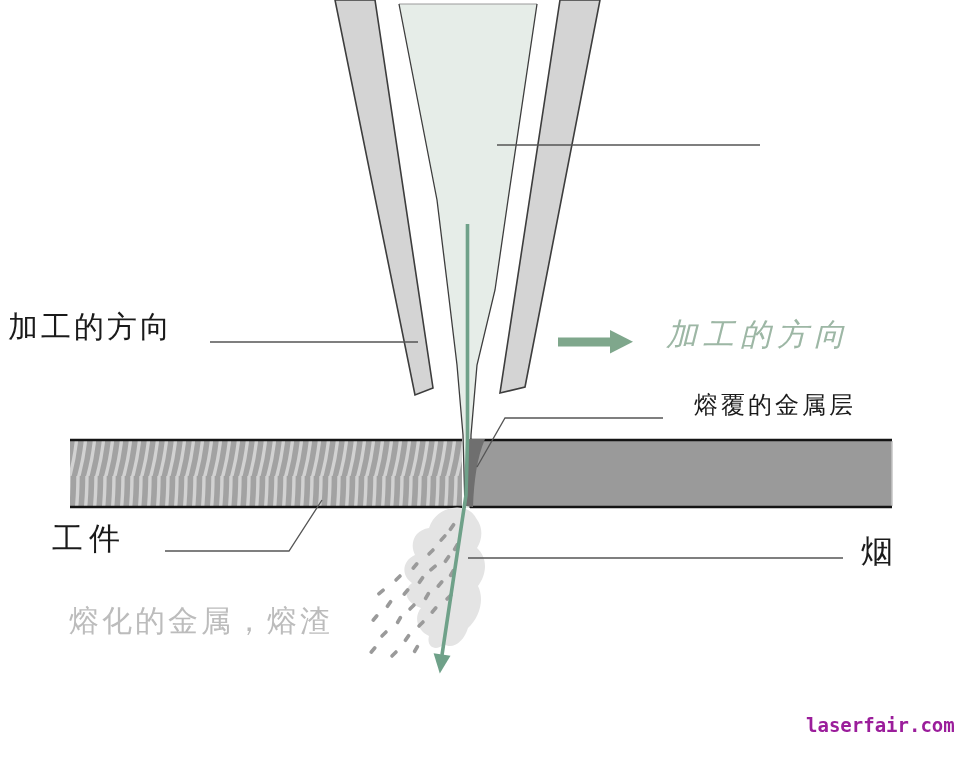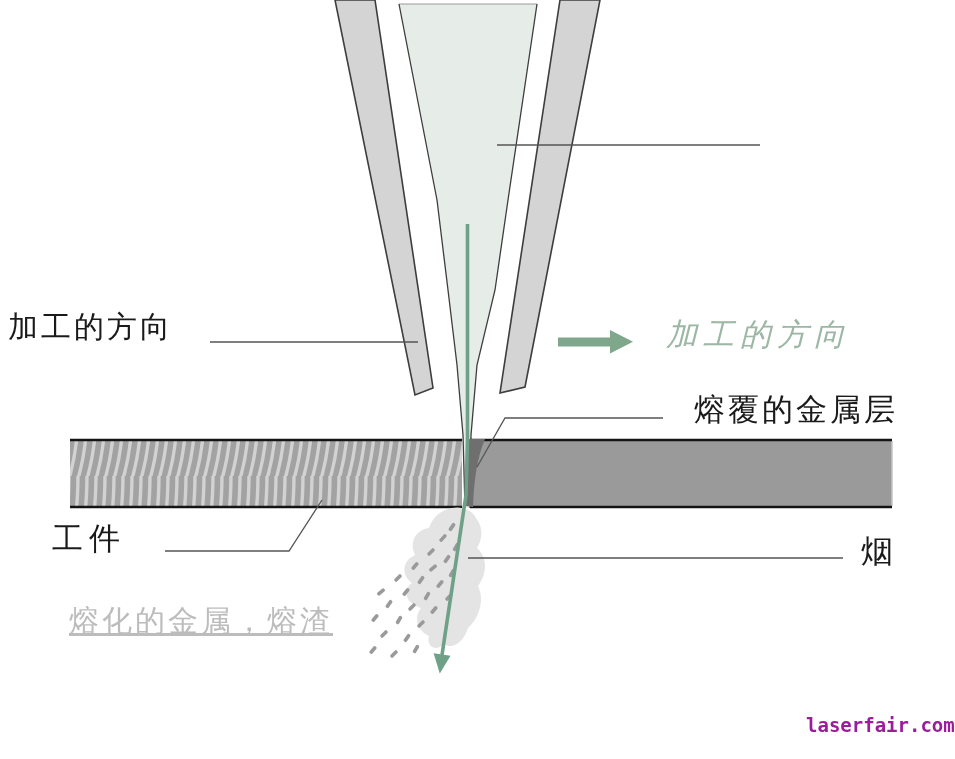--- a/index.html
+++ b/index.html
@@ -30,25 +30,25 @@
 
   .lbl{
     position:absolute;
     color:var(--label_dark);
     font-size:30px;
     letter-spacing:4px;
     white-space:nowrap;
     line-height:1.15;
   }
   .lbl.green{color:var(--label_green);}
-  .lbl.gray{color:var(--label_gray);text-decoration:underline;}
+  .lbl.gray{color:var(--label_gray);}
   #lbl-laser{left:806px;top:116px;letter-spacing:6px;}
   #lbl-nozzle{left:8px;top:310px;letter-spacing:3px;}
   #lbl-procdir{left:666px;top:317px;font-size:31px;letter-spacing:6px;font-style:italic;}
-  #lbl-clad{left:694px;top:392px;font-size:31px;letter-spacing:3px;}
+  #lbl-clad{left:694px;top:392px;font-size:24px;letter-spacing:3px;}
   #lbl-workpiece{left:52px;top:521px;font-size:31px;letter-spacing:6px;}
   #lbl-smoke{left:861px;top:533px;font-size:32px;}
   #lbl-molten{left:69px;top:604px;letter-spacing:3px;}
   #lbl-gas{left:375px;top:695px;letter-spacing:4px;}
   #watermark{
     position:absolute;left:806px;top:714px;
     font-family:"DejaVu Sans Mono","Liberation Mono",monospace;
     font-weight:bold;font-size:19px;letter-spacing:0px;
     color:var(--watermark_purple);
   }

